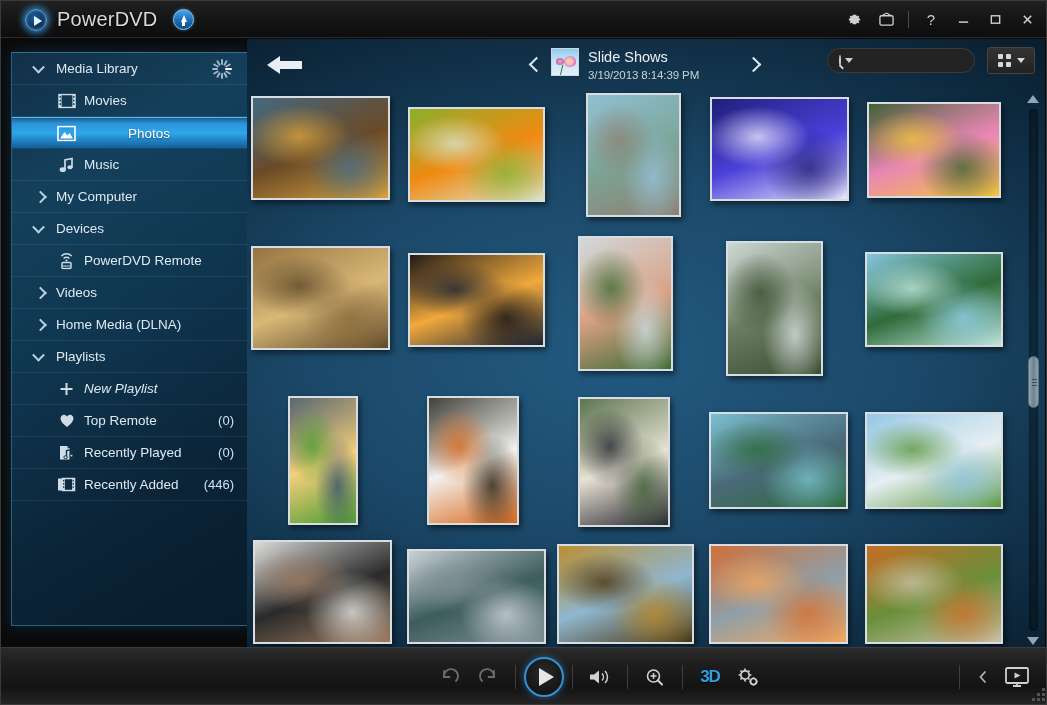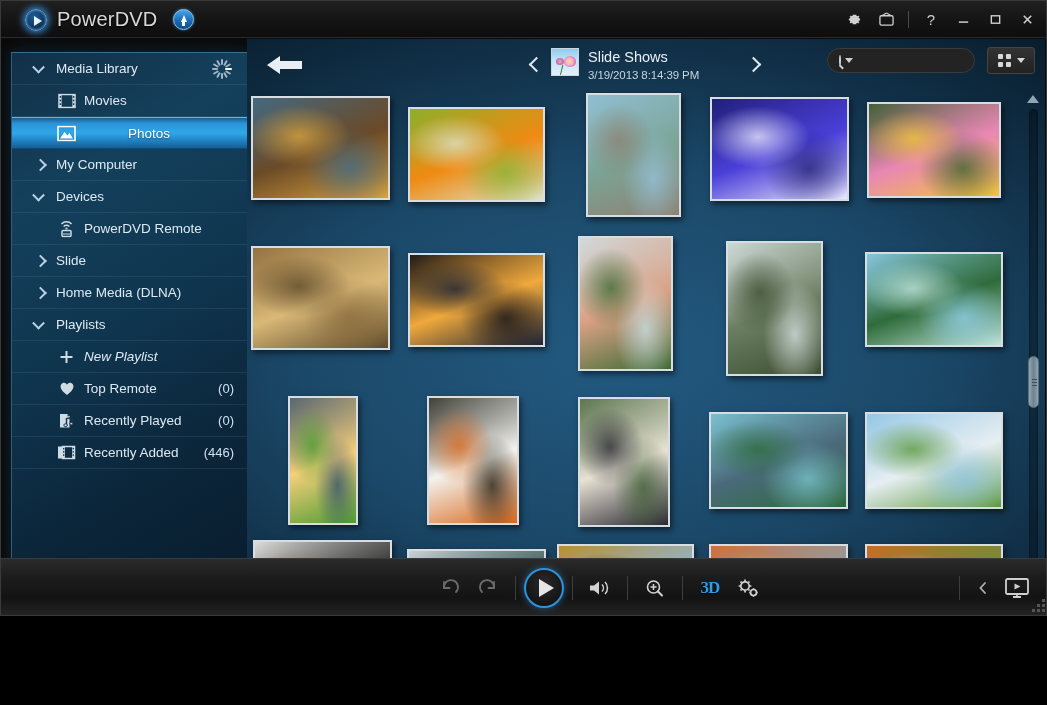--- a/index.html
+++ b/index.html
@@ -4,21 +4,21 @@
 <style>
   * { box-sizing: border-box; margin: 0; padding: 0; }
   html, body {
     width: 1047px; height: 705px;
     background: #000;
     font-family: "Liberation Sans", sans-serif;
     overflow: hidden;
   }
   #app {
     position: relative;
-    width: 1047px; height: 616px;
+    width: 1047px; height: 705px;
     background: #0a0a0a;
     border: 1px solid #3a3a3a;
     overflow: hidden;
   }
 
   
   #titlebar {
     position: absolute; left: 0; top: 0; width: 1047px; height: 37px;
     background: linear-gradient(to bottom, #202020 0%, #161616 45%, #0d0d0d 100%);
     border-bottom: 1px solid #2b2b2b;
@@ -211,21 +211,21 @@
   .sc-thumb i { position: absolute; left: 3px; width: 5px; height: 1px; background: #3c4e59; }
   .sc-thumb i:nth-child(1) { top: 22px; } .sc-thumb i:nth-child(2) { top: 25px; } .sc-thumb i:nth-child(3) { top: 28px; }
 
   
   #bottombar {
     position: absolute; left: 0; bottom: 0; width: 1047px; height: 57px;
     background: linear-gradient(to bottom, #2b2b2b 0%, #1d1d1d 30%, #131313 70%, #242424 100%);
     border-top: 1px solid #3a3a3a;
   }
   #bb-center { position: absolute; left: 430px; top: 0; height: 57px; display: flex; align-items: center; gap: 0; }
-  .bb-ico { width: 38px; height: 40px; display: flex; align-items: center; justify-content: center; cursor: pointer; font-family: Liberation Serif, serif; }
+  .bb-ico { width: 38px; height: 40px; display: flex; align-items: center; justify-content: center; cursor: pointer; }
   .bb-sep { width: 1px; height: 24px; background: #3e3e3e; margin: 0 8px; }
   .play-ring {
     width: 40px; height: 40px; border-radius: 50%; cursor: pointer;
     border: 2.5px solid #2f92da;
     background: radial-gradient(circle at 50% 38%, #2a2a2a 0%, #151515 70%, #0a0a0a 100%);
     display: flex; align-items: center; justify-content: center;
     box-shadow: 0 0 7px rgba(45,140,215,.55);
   }
   .play-ring::after {
     content: ""; margin-left: 4px;
@@ -315,20 +315,30 @@
       </div>
       <div class="nav-row child selected">
         <span class="nav-ico">
           <svg width="19" height="16" viewBox="0 0 19 16">
             <rect x="1" y="1" width="17" height="14" fill="none" stroke="#fff" stroke-width="1.6"></rect>
             <path d="M3 13 L7.5 6.5 L10.5 10 L12.5 7.5 L16 13 Z" fill="#fff"></path>
           </svg>
         </span>
         <span class="nav-label">Photos</span>
       </div>
+      <div class="nav-row child">
+        <span class="nav-ico">
+          <svg width="17" height="17" viewBox="0 0 17 17">
+            <path d="M7 13 L7 3.5 L14 2 L14 10.5" fill="none" stroke="#cfdbe5" stroke-width="1.7"></path>
+            <ellipse cx="4.8" cy="13.2" rx="3.1" ry="2.4" fill="#cfdbe5"></ellipse>
+            <ellipse cx="12" cy="10.8" rx="2.6" ry="2" fill="#cfdbe5"></ellipse>
+          </svg>
+        </span>
+        <span class="nav-label">Music</span>
+      </div>
       <div class="nav-row group">
         <span class="chev right"></span>
         <span class="nav-label">My Computer</span>
       </div>
       <div class="nav-row group">
         <span class="chev down"></span>
         <span class="nav-label">Devices</span>
       </div>
       <div class="nav-row child">
         <span class="nav-ico">
@@ -338,21 +348,21 @@
             <path d="M8.5 9.5 A2.6 2.6 0 0 1 8.5 9.5" stroke="#cfdbe5"></path>
             <circle cx="8.5" cy="9" r="1.1" fill="#cfdbe5"></circle>
             <path d="M5.6 7 A4 4 0 0 1 11.4 7" fill="none" stroke="#cfdbe5" stroke-width="1.4"></path>
             <path d="M3.4 4.4 A7 7 0 0 1 13.6 4.4" fill="none" stroke="#cfdbe5" stroke-width="1.4"></path>
           </svg>
         </span>
         <span class="nav-label">PowerDVD Remote</span>
       </div>
       <div class="nav-row group">
         <span class="chev right"></span>
-        <span class="nav-label">Slide</span>
+        <span class="nav-label">Videos</span>
       </div>
       <div class="nav-row group">
         <span class="chev right"></span>
         <span class="nav-label">Home Media (DLNA)</span>
       </div>
       <div class="nav-row group">
         <span class="chev down"></span>
         <span class="nav-label">Playlists</span>
       </div>
       <div class="nav-row child italic">

